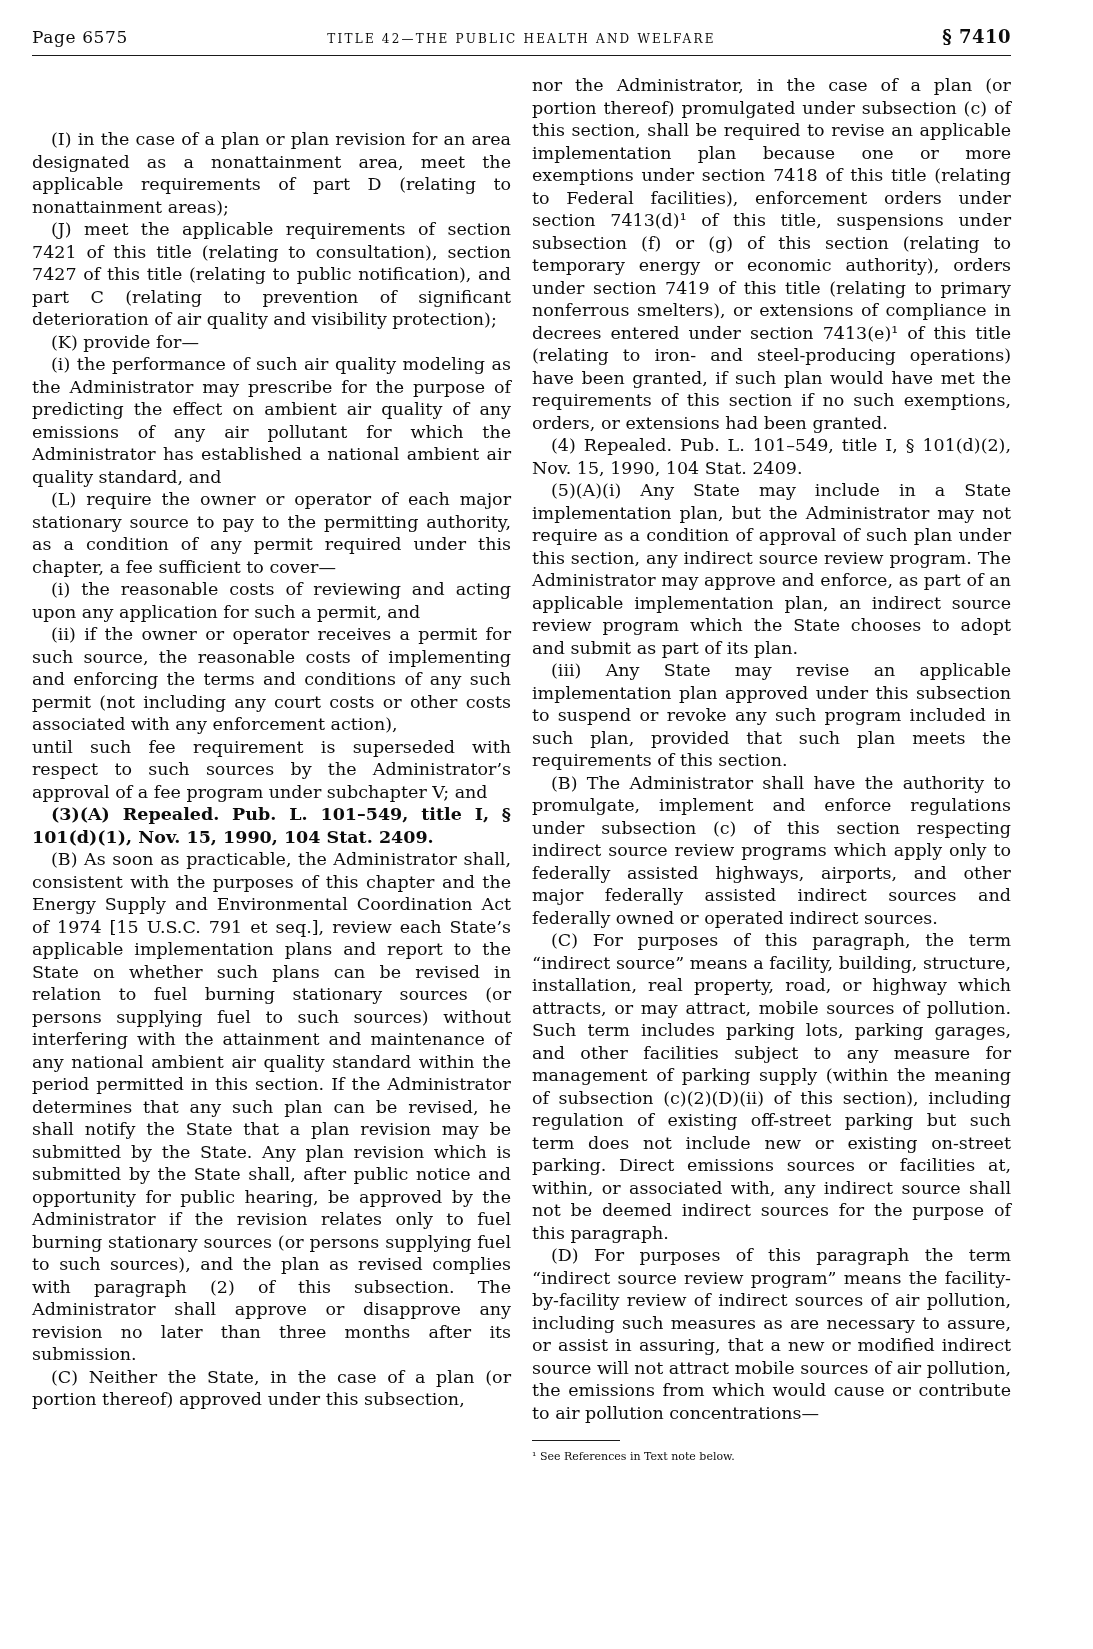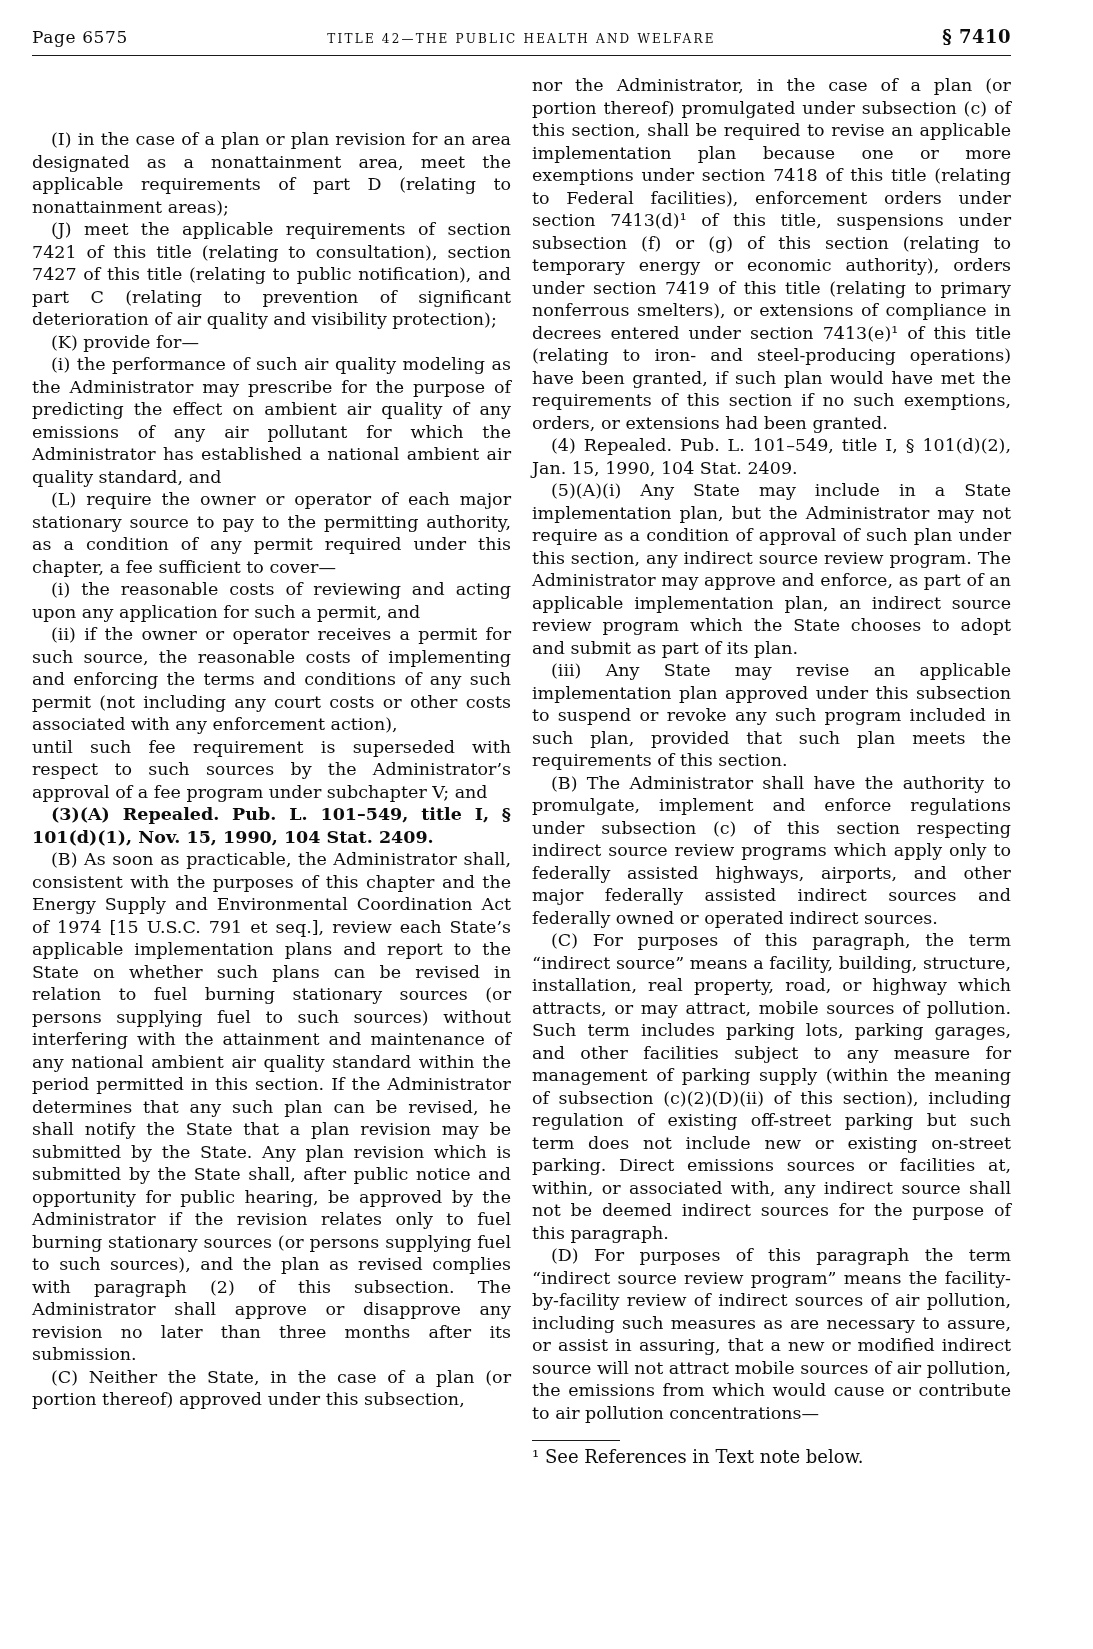--- a/index.html
+++ b/index.html
@@ -34,21 +34,21 @@
     hyphens: auto;
   }
   .col p { margin: 0; }
   .p    { text-indent: 19px; }
   .sub  { margin-left: 15px; text-indent: 19px; }
   .flush{ text-indent: 0; }
   .gap-sm { margin-top: 7px; }
   .gap-md { margin-top: 14px; font-weight: bold; }
 
   .footnote-rule { width: 88px; border-top: 1px solid #1a1a1a; margin: 16px 0 7px 0; }
-  .footnote { font-size: 18px; line-height: 17px; text-indent: 0; text-align: left; }
+  .footnote { font-size: 11px; line-height: 17px; text-indent: 0; text-align: left; }
 </style>
 </head>
 <body>
 
 <div class="page">
 
   <header class="header">
     <span class="page-num">Page 6575</span>
     <span class="title">TITLE 42—THE PUBLIC HEALTH AND WELFARE</span>
     <span class="section-num">§ 7410</span>
@@ -66,21 +66,21 @@
       <p class="sub">(i) the reasonable costs of reviewing and acting upon any application for such a permit, and</p>
       <p class="sub">(ii) if the owner or operator receives a permit for such source, the reasonable costs of implementing and enforcing the terms and conditions of any such permit (not including any court costs or other costs associated with any enforcement action),</p>
       <p class="flush gap-sm">until such fee requirement is superseded with respect to such sources by the Administrator’s approval of a fee program under subchapter V; and</p>
       <p class="p gap-md">(3)(A) Repealed. Pub. L. 101–549, title I, § 101(d)(1), Nov. 15, 1990, 104 Stat. 2409.</p>
       <p class="p">(B) As soon as practicable, the Administrator shall, consistent with the purposes of this chapter and the Energy Supply and Environmental Coordination Act of 1974 [15 U.S.C. 791 et seq.], review each State’s applicable implementation plans and report to the State on whether such plans can be revised in relation to fuel burning stationary sources (or persons supplying fuel to such sources) without interfering with the attainment and maintenance of any national ambient air quality standard within the period permitted in this section. If the Administrator determines that any such plan can be revised, he shall notify the State that a plan revision may be submitted by the State. Any plan revision which is submitted by the State shall, after public notice and opportunity for public hearing, be approved by the Administrator if the revision relates only to fuel burning stationary sources (or persons supplying fuel to such sources), and the plan as revised complies with paragraph (2) of this subsection. The Administrator shall approve or disapprove any revision no later than three months after its submission.</p>
       <p class="p">(C) Neither the State, in the case of a plan (or portion thereof) approved under this subsection,</p>
     </section>
 
     <section class="col">
       <p class="flush">nor the Administrator, in the case of a plan (or portion thereof) promulgated under subsection (c) of this section, shall be required to revise an applicable implementation plan because one or more exemptions under section 7418 of this title (relating to Federal facilities), enforcement orders under section 7413(d)¹ of this title, suspensions under subsection (f) or (g) of this section (relating to temporary energy or economic authority), orders under section 7419 of this title (relating to primary nonferrous smelters), or extensions of compliance in decrees entered under section 7413(e)¹ of this title (relating to iron- and steel-producing operations) have been granted, if such plan would have met the requirements of this section if no such exemptions, orders, or extensions had been granted.</p>
-      <p class="p">(4) Repealed. Pub. L. 101–549, title I, § 101(d)(2), Jan. 15, 1990, 104 Stat. 2409.</p>
+      <p class="p">(4) Repealed. Pub. L. 101–549, title I, § 101(d)(2), Nov. 15, 1990, 104 Stat. 2409.</p>
       <p class="p">(5)(A)(i) Any State may include in a State implementation plan, but the Administrator may not require as a condition of approval of such plan under this section, any indirect source review program. The Administrator may approve and enforce, as part of an applicable implementation plan, an indirect source review program which the State chooses to adopt and submit as part of its plan.</p>
       <p class="p">(iii) Any State may revise an applicable implementation plan approved under this subsection to suspend or revoke any such program included in such plan, provided that such plan meets the requirements of this section.</p>
       <p class="p">(B) The Administrator shall have the authority to promulgate, implement and enforce regulations under subsection (c) of this section respecting indirect source review programs which apply only to federally assisted highways, airports, and other major federally assisted indirect sources and federally owned or operated indirect sources.</p>
       <p class="p">(C) For purposes of this paragraph, the term “indirect source” means a facility, building, structure, installation, real property, road, or highway which attracts, or may attract, mobile sources of pollution. Such term includes parking lots, parking garages, and other facilities subject to any measure for management of parking supply (within the meaning of subsection (c)(2)(D)(ii) of this section), including regulation of existing off-street parking but such term does not include new or existing on-street parking. Direct emissions sources or facilities at, within, or associated with, any indirect source shall not be deemed indirect sources for the purpose of this paragraph.</p>
       <p class="p">(D) For purposes of this paragraph the term “indirect source review program” means the facility-by-facility review of indirect sources of air pollution, including such measures as are necessary to assure, or assist in assuring, that a new or modified indirect source will not attract mobile sources of air pollution, the emissions from which would cause or contribute to air pollution concentrations—</p>
       <div class="footnote-rule"></div>
       <p class="footnote">¹ See References in Text note below.</p>
     </section>
 
   </main>

